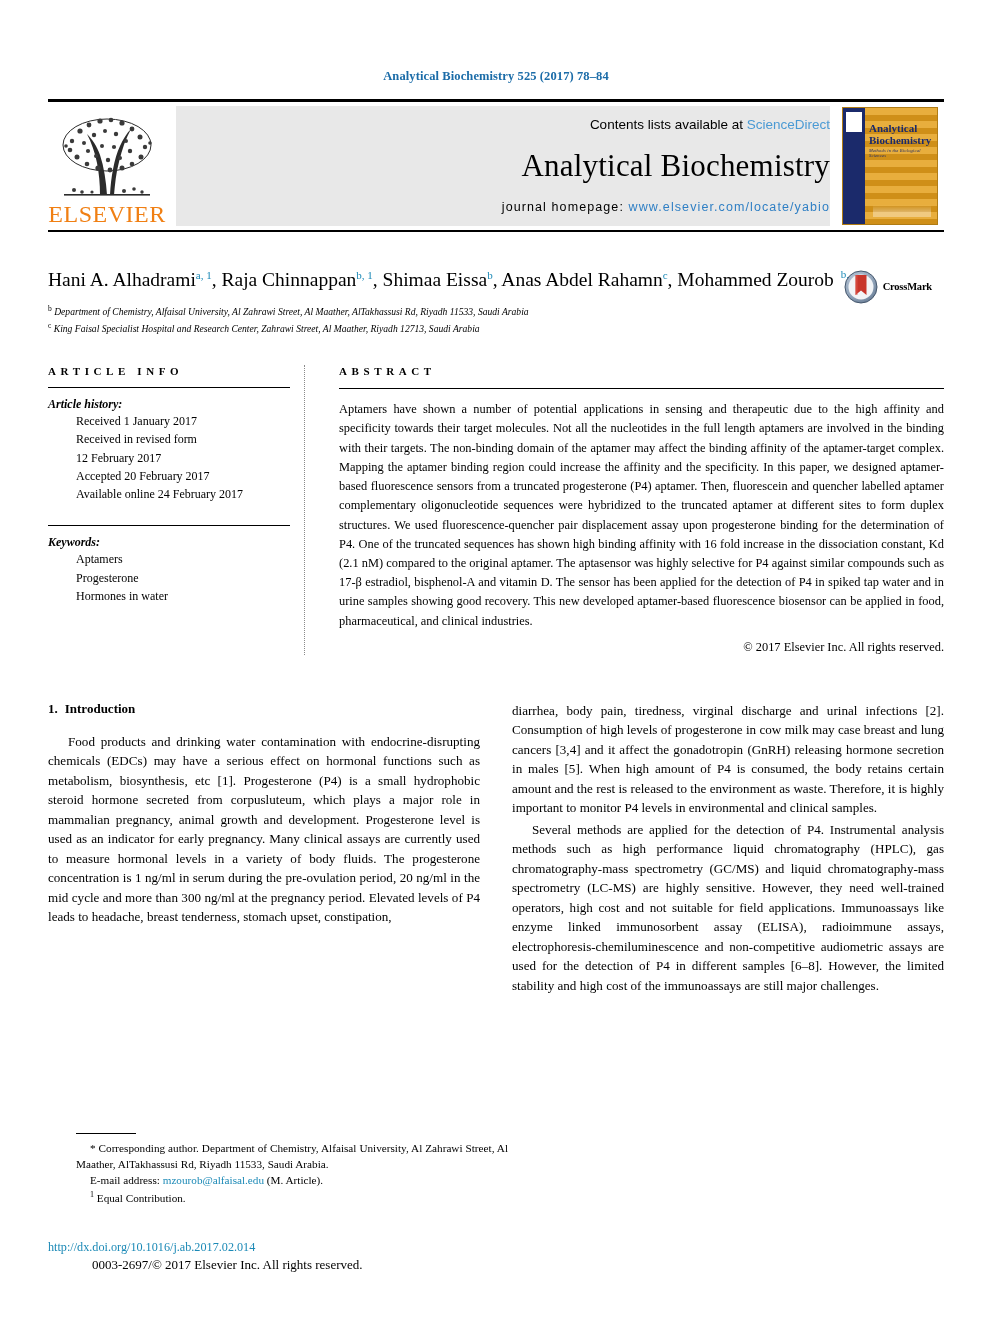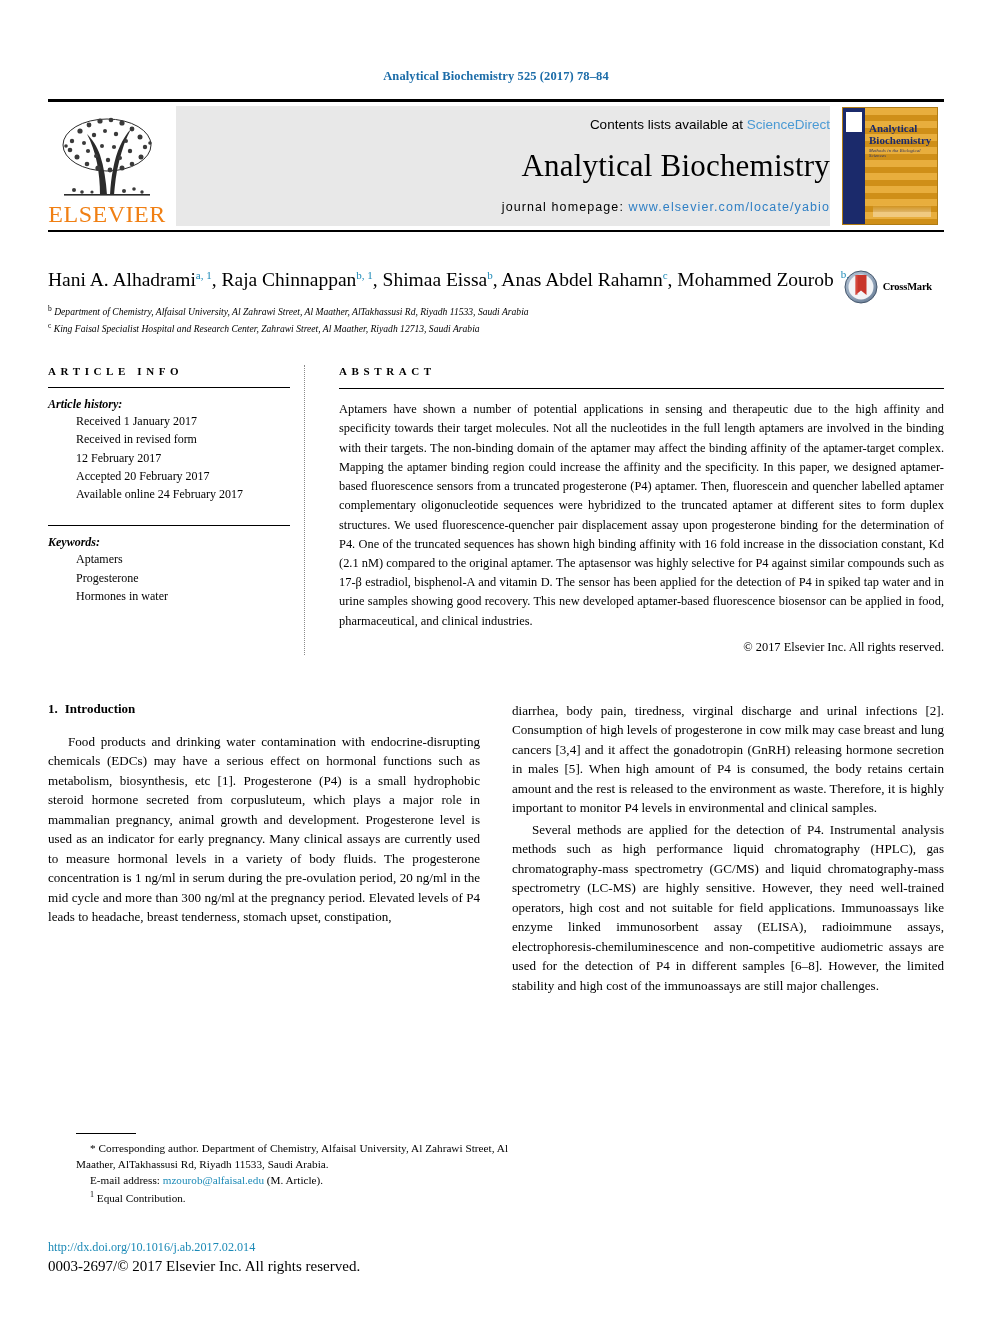--- a/index.html
+++ b/index.html
@@ -272,22 +272,23 @@
     left: 48px;
     top: 1239px;
     width: 460px;
   }
   .doi-line {
     color: #1b89b6;
     font-size: 12.2px;
     line-height: 1.42;
   }
   .issn-line {
-    font-size: 15px;
+    font-size: 13px;
     line-height: 1.42;
+    margin-left: 44px;
   }
 </style>
 </head>
 <body>
 
 <div class="page">
 
   <div class="running-head">Analytical Biochemistry 525 (2017) 78–84</div>
 
   <div class="masthead">

